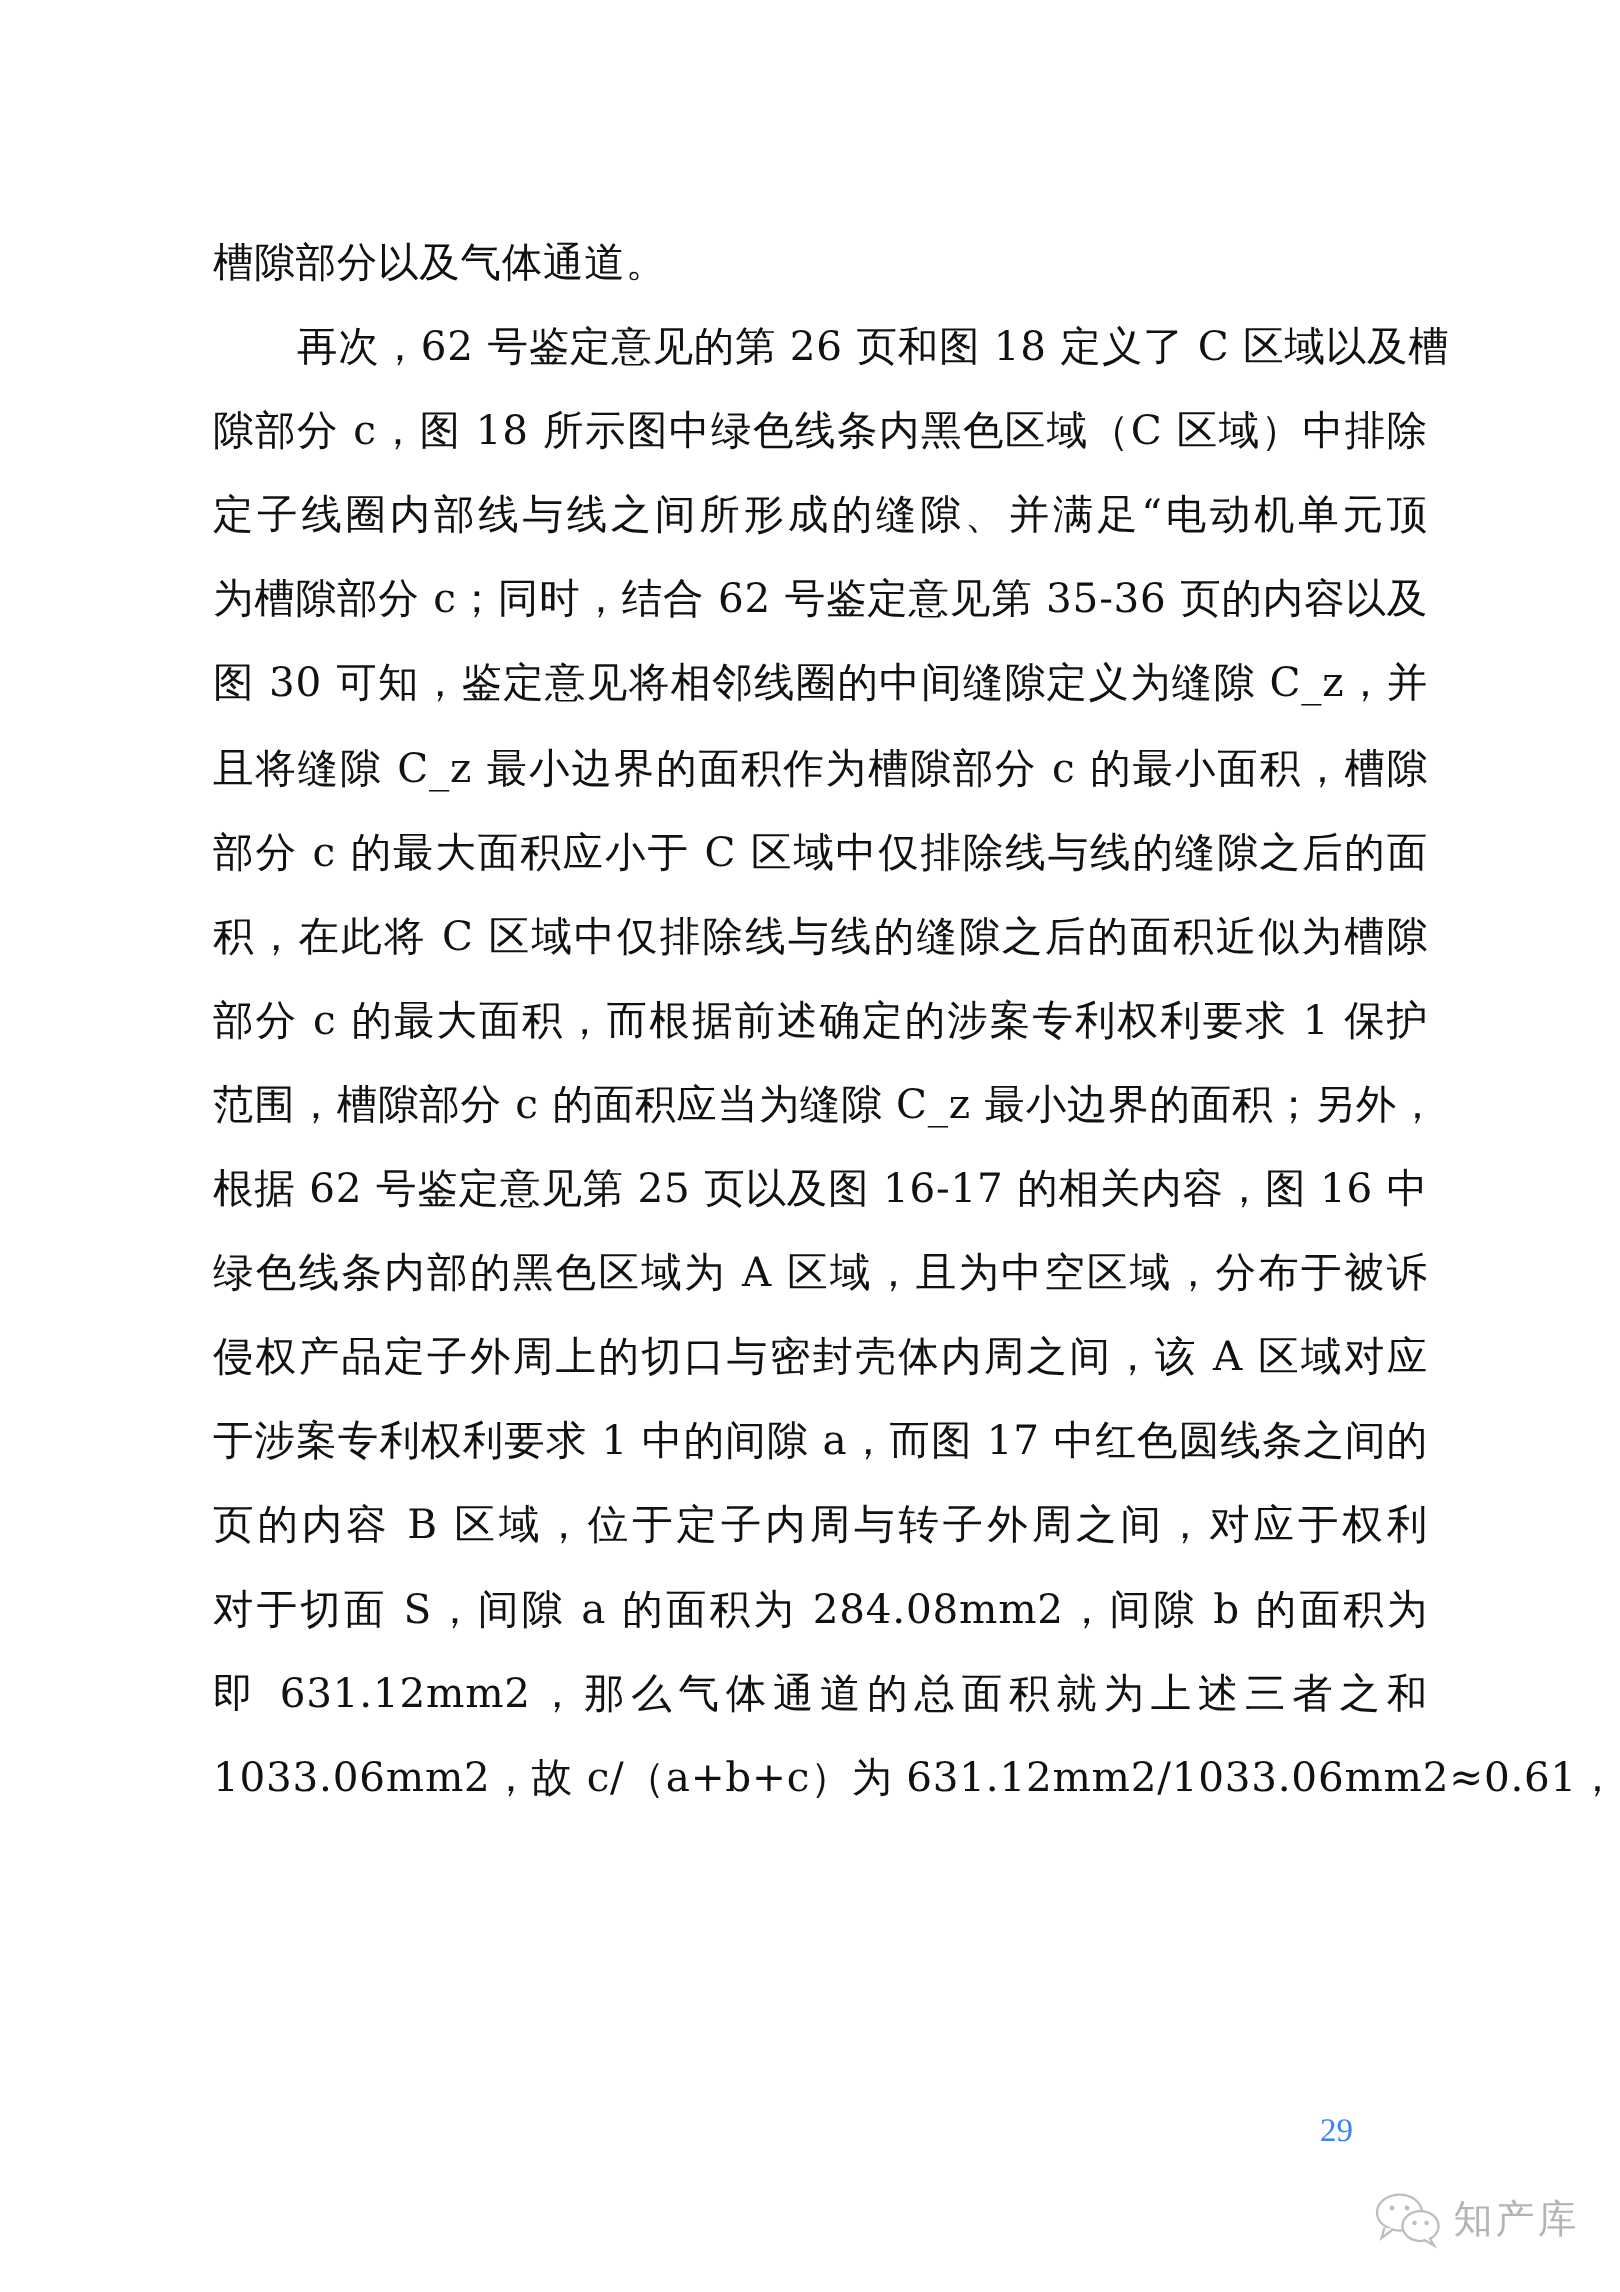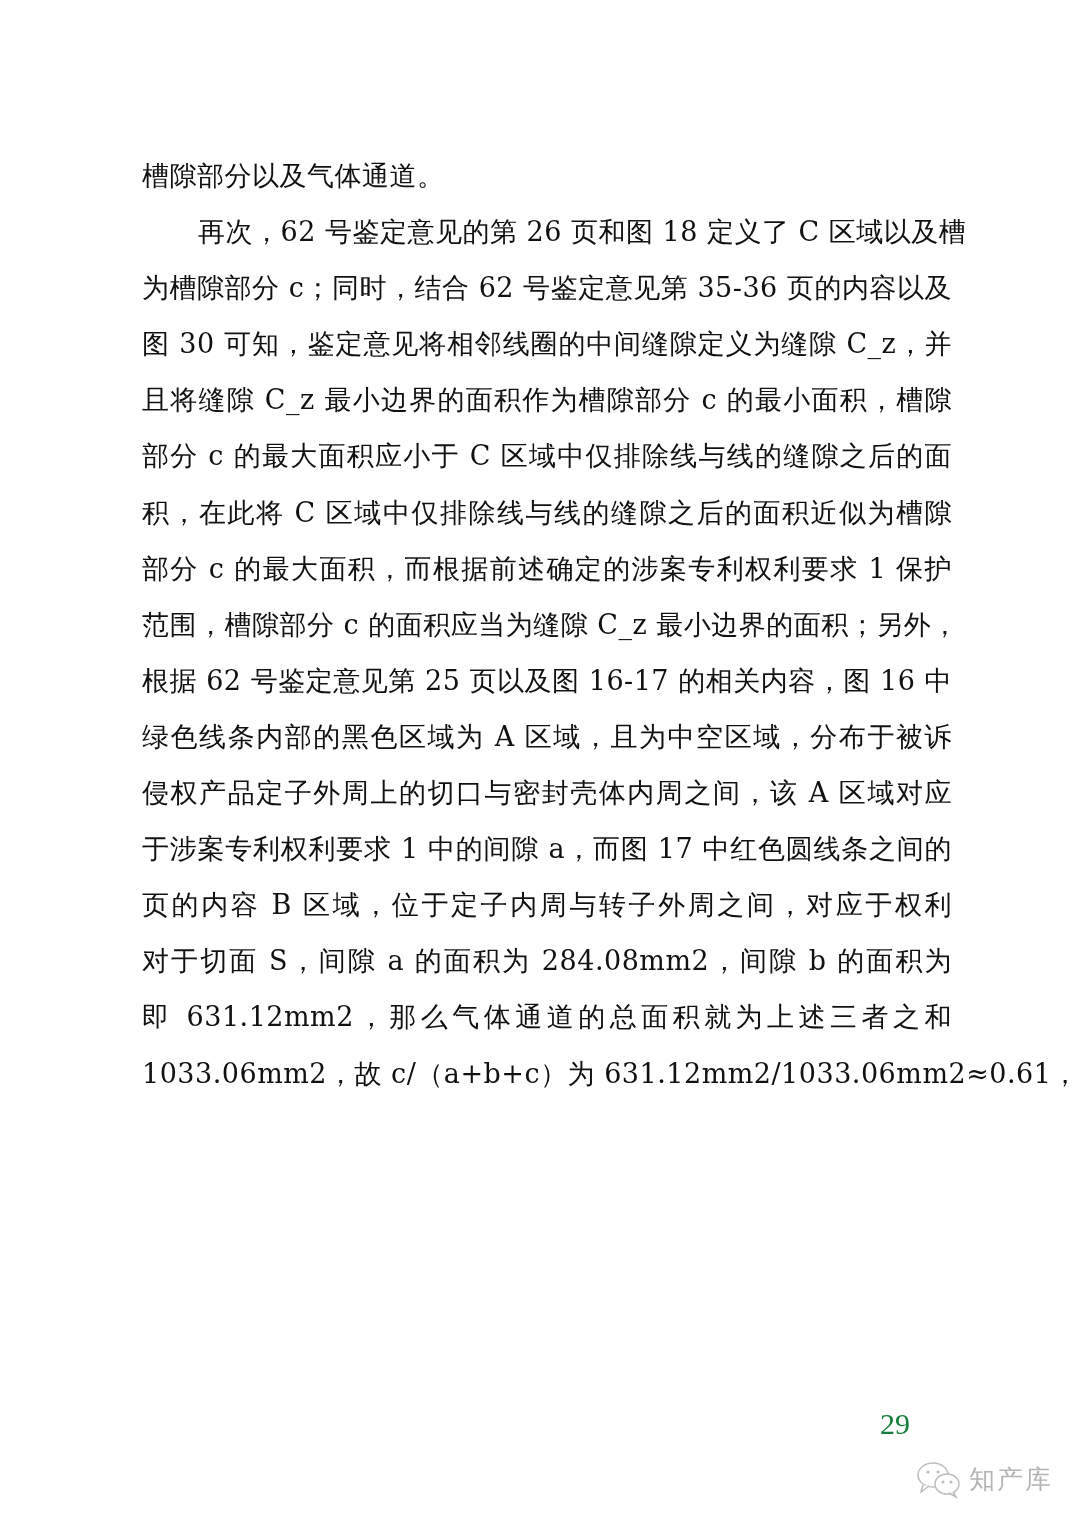--- a/index.html
+++ b/index.html
@@ -41,22 +41,22 @@
       text-align-last: left;
     }
     .line.indent {
       padding-left: 56px;
     }
     .page-number {
       position: absolute;
       left: 880px;
       top: 1407px;
       font-family: "Liberation Serif", "DejaVu Serif", serif;
-      font-size: 30px;
-      color: #15803d;
+      font-size: 22px;
+      color: #3b82f6;
     }
     .watermark {
       position: absolute;
       left: 915px;
       top: 1459px;
       display: flex;
       align-items: center;
       gap: 6px;
       opacity: 0.55;
     }
@@ -73,20 +73,22 @@
     }
   </style>
 </head>
 <body>
 
 <div class="page">
 
   <div class="body-text">
     <div class="line last-of-para">槽隙部分以及气体通道。</div>
     <div class="line indent">再次，62 号鉴定意见的第 26 页和图 18 定义了 C 区域以及槽</div>
+    <div class="line">隙部分 c，图 18 所示图中绿色线条内黑色区域（C 区域）中排除</div>
+    <div class="line">定子线圈内部线与线之间所形成的缝隙、并满足“电动机单元顶</div>
     <div class="line">为槽隙部分 c；同时，结合 62 号鉴定意见第 35-36 页的内容以及</div>
     <div class="line">图 30 可知，鉴定意见将相邻线圈的中间缝隙定义为缝隙 C_z，并</div>
     <div class="line">且将缝隙 C_z 最小边界的面积作为槽隙部分 c 的最小面积，槽隙</div>
     <div class="line">部分 c 的最大面积应小于 C 区域中仅排除线与线的缝隙之后的面</div>
     <div class="line">积，在此将 C 区域中仅排除线与线的缝隙之后的面积近似为槽隙</div>
     <div class="line">部分 c 的最大面积，而根据前述确定的涉案专利权利要求 1 保护</div>
     <div class="line">范围，槽隙部分 c 的面积应当为缝隙 C_z 最小边界的面积；另外，</div>
     <div class="line">根据 62 号鉴定意见第 25 页以及图 16-17 的相关内容，图 16 中</div>
     <div class="line">绿色线条内部的黑色区域为 A 区域，且为中空区域，分布于被诉</div>
     <div class="line">侵权产品定子外周上的切口与密封壳体内周之间，该 A 区域对应</div>

